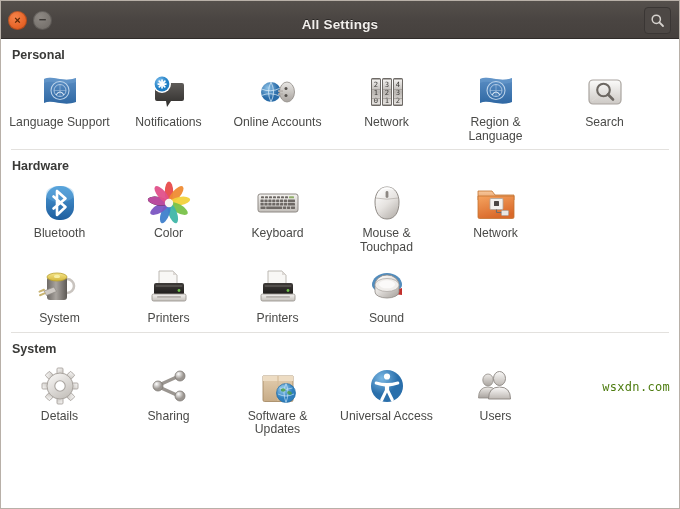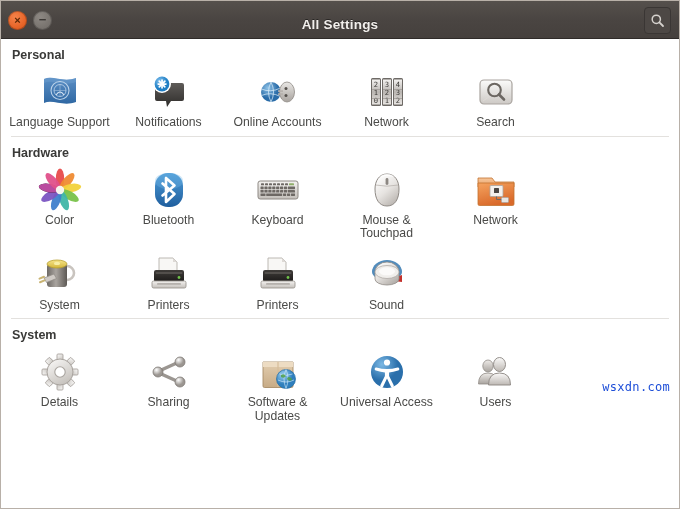--- a/index.html
+++ b/index.html
@@ -152,21 +152,21 @@
     text-align: center;
     max-width: 104px;
     user-select: none;
   }
 
   #watermark {
     position: absolute;
     right: 9px;
     bottom: 5px;
     font-size: 12px;
-    color: #1d4ed8;
+    color: #4d7c0f;
     font-family: "DejaVu Sans Mono", monospace;
     letter-spacing: 0.3px;
     user-select: none;
   }
 </style>
 </head>
 <body>
 
 <div id="window">
 
@@ -298,39 +298,74 @@
     </g>
   </g>
 </svg>
               </div>
               <div class="lbl">Network</div>
             </div>
             <div class="tile">
               <div class="ico">
                 <svg width="46" height="46" viewBox="0 0 46 46">
   <defs>
+                    <linearGradient id="flgG" x1="0" y1="0" x2="0" y2="1">
+    <stop offset="0" stop-color="#5b8ec4"></stop>
+                      <stop offset="1" stop-color="#2f68a3"></stop>
+                    </linearGradient>
+                  </defs>
+  <path d="M7 10 C16 6,26 14,39 9 L39 33 C26 38,16 30,7 34 Z" fill="url(#flgG)"></path>
+  <path d="M7 10 C16 6,26 14,39 9 L39 13 C26 18,16 10,7 14 Z" fill="#6f9fd0" opacity="0.45"></path>
+  <circle cx="23" cy="21.5" r="9" fill="none" stroke="#cfe0f2" stroke-width="1.1" opacity="0.85"></circle>
+  <circle cx="23" cy="21.5" r="6" fill="none" stroke="#cfe0f2" stroke-width="0.9" opacity="0.8"></circle>
+  <path d="M17 21.5 h12 M23 15.5 v12" stroke="#cfe0f2" stroke-width="0.7" opacity="0.6"></path>
+  <path d="M19 26 q4 -6 8 0" fill="none" stroke="#e3eefa" stroke-width="1.2" opacity="0.9"></path>
+</svg>
+              </div>
+              <div class="lbl">Region &amp; Language</div>
+            </div>
+            <div class="tile">
+              <div class="ico">
+                <svg width="46" height="46" viewBox="0 0 46 46">
+  <defs>
                     <linearGradient id="mgG" x1="0" y1="0" x2="0" y2="1">
     <stop offset="0" stop-color="#fbfbfa"></stop>
                       <stop offset="1" stop-color="#cdc9c5"></stop>
                     </linearGradient>
                   </defs>
   <rect x="7" y="11" width="32" height="24" rx="4" fill="url(#mgG)" stroke="#a9a49f" stroke-width="1.2"></rect>
   <path d="M10 32 q12 -11 27 -4" fill="none" stroke="#dedad6" stroke-width="1"></path>
   <circle cx="21.5" cy="21" r="6.3" fill="none" stroke="#6c6762" stroke-width="2.1"></circle>
   <line x1="26" y1="25.5" x2="31" y2="30.5" stroke="#6c6762" stroke-width="2.6" stroke-linecap="round"></line>
 </svg>
               </div>
               <div class="lbl">Search</div>
             </div>
           </div>
         </div>
         <div class="section">
           <div class="divider"></div>
           <div class="section-title">Hardware</div>
           <div class="grid">
+            <div class="tile">
+              <div class="ico">
+                <svg width="46" height="46" viewBox="0 0 46 46">
+  <defs>
+                    <linearGradient id="btG" x1="0" y1="0" x2="0" y2="1">
+    <stop offset="0" stop-color="#4e9dd8"></stop>
+                      <stop offset="1" stop-color="#1f5e9e"></stop>
+                    </linearGradient>
+                  </defs>
+  <rect x="9" y="6" width="28" height="34" rx="13" fill="url(#btG)"></rect>
+  <rect x="9" y="6" width="28" height="16" rx="13" fill="#6fb4e4" opacity="0.35"></rect>
+  <path d="M20 11 L20 35 L28.5 27 L16.5 16.5 M16.5 28.5 L28.5 18.5 L20 11" fill="none" stroke="#ffffff" stroke-width="2.6" stroke-linejoin="round" stroke-linecap="round"></path>
+</svg>
+              </div>
+              <div class="lbl">Bluetooth</div>
+            </div>
             <div class="tile">
               <div class="ico">
                 <svg width="46" height="46" viewBox="0 0 46 46">
   <g transform="translate(23,23)">
     <g fill-opacity="0.95">
       <ellipse cx="0" cy="-11" rx="4.2" ry="10.5" fill="#e84b4b" transform="rotate(0)"></ellipse>
       <ellipse cx="0" cy="-11" rx="4.2" ry="10.5" fill="#ef8b33" transform="rotate(40)"></ellipse>
       <ellipse cx="0" cy="-11" rx="4.2" ry="10.5" fill="#f2d23b" transform="rotate(80)"></ellipse>
       <ellipse cx="0" cy="-11" rx="4.2" ry="10.5" fill="#79c24a" transform="rotate(120)"></ellipse>
       <ellipse cx="0" cy="-11" rx="4.2" ry="10.5" fill="#3fb6a8" transform="rotate(160)"></ellipse>
@@ -343,36 +378,20 @@
     <circle cx="0" cy="0" r="4.2" fill="#f7f4ee"></circle>
   </g>
 </svg>
               </div>
               <div class="lbl">Color</div>
             </div>
             <div class="tile">
               <div class="ico">
                 <svg width="46" height="46" viewBox="0 0 46 46">
   <defs>
-                    <linearGradient id="btG" x1="0" y1="0" x2="0" y2="1">
-    <stop offset="0" stop-color="#4e9dd8"></stop>
-                      <stop offset="1" stop-color="#1f5e9e"></stop>
-                    </linearGradient>
-                  </defs>
-  <rect x="9" y="6" width="28" height="34" rx="13" fill="url(#btG)"></rect>
-  <rect x="9" y="6" width="28" height="16" rx="13" fill="#6fb4e4" opacity="0.35"></rect>
-  <path d="M20 11 L20 35 L28.5 27 L16.5 16.5 M16.5 28.5 L28.5 18.5 L20 11" fill="none" stroke="#ffffff" stroke-width="2.6" stroke-linejoin="round" stroke-linecap="round"></path>
-</svg>
-              </div>
-              <div class="lbl">Bluetooth</div>
-            </div>
-            <div class="tile">
-              <div class="ico">
-                <svg width="46" height="46" viewBox="0 0 46 46">
-  <defs>
                     <linearGradient id="kbG" x1="0" y1="0" x2="0" y2="1">
     <stop offset="0" stop-color="#f4f2f0"></stop>
                       <stop offset="1" stop-color="#c3bfba"></stop>
                     </linearGradient>
                   </defs>
   <rect x="3" y="14" width="40" height="18" rx="2.2" fill="url(#kbG)" stroke="#8e8984" stroke-width="1"></rect>
   <g fill="#6d6864">
     <rect x="6" y="16.3" width="3" height="2" rx="0.4"></rect>
                     <rect x="10" y="16.3" width="3" height="2" rx="0.4"></rect>
     <rect x="14" y="16.3" width="3" height="2" rx="0.4"></rect>

